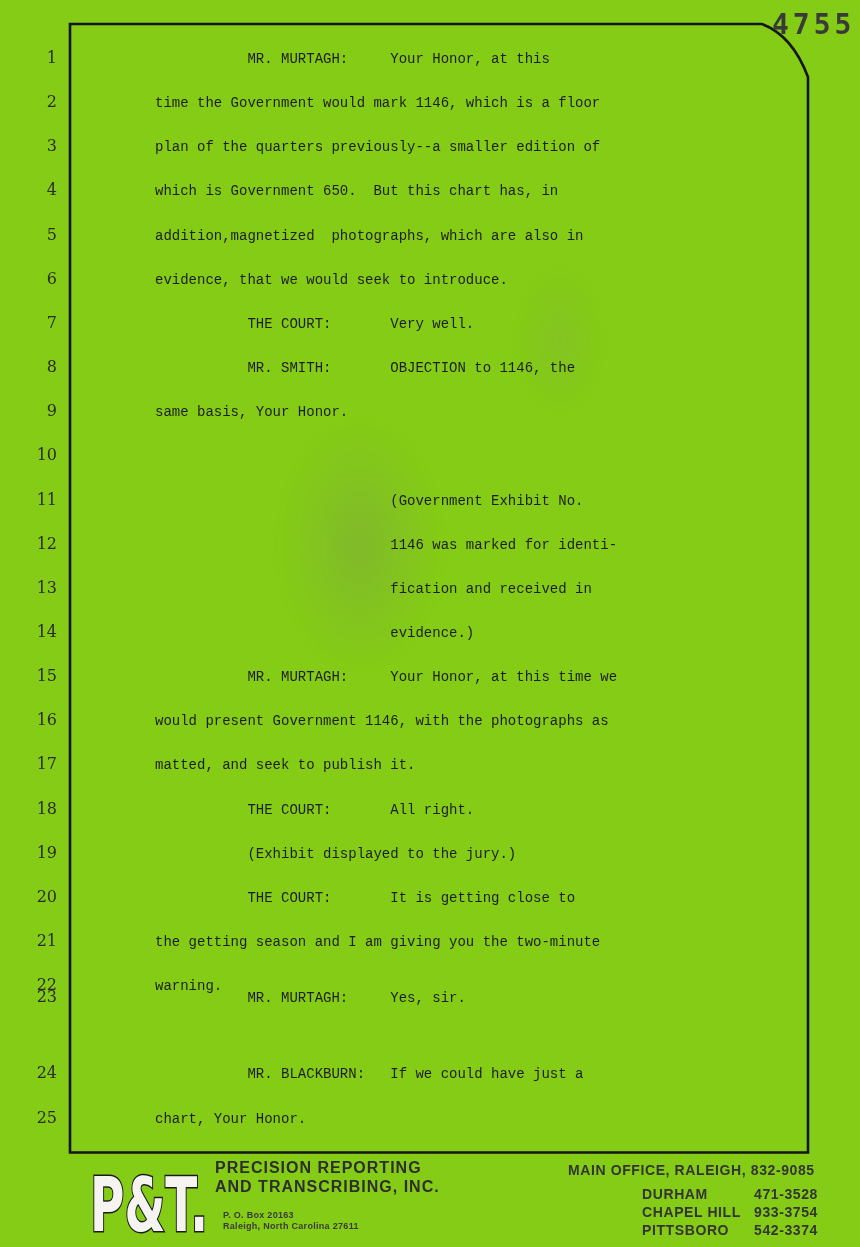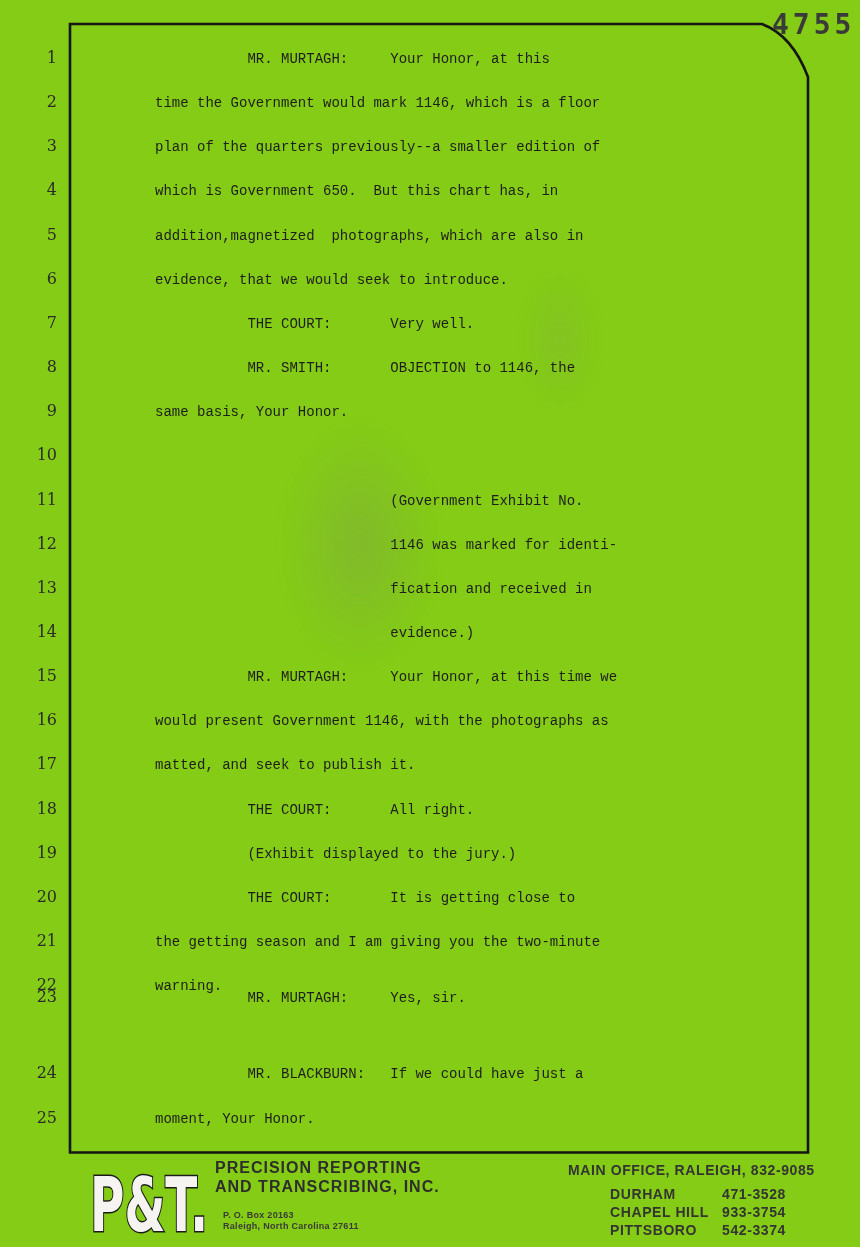--- a/index.html
+++ b/index.html
@@ -125,20 +125,21 @@
     left: 42px; top: 23px;
     width: 240px;
   }
   .office-row {
     display: flex;
     line-height: 18px;
     font-size: 14px;
     font-weight: bold;
     letter-spacing: 0.6px;
     color: #343432;
+    justify-content: center;
   }
   .office-city { width: 112px; }
   .office-phone { }
 </style>
 </head>
 <body>
 
 <div id="page">
 
   <div class="smudge" id="smudge-1"></div>
@@ -241,21 +242,21 @@
       <div class="t-row" style="top: 985px; text-decoration: underline;">
         <span class="t-num">23</span>
         <span class="t-text">           MR. MURTAGH:     Yes, sir.</span>
       </div>
       <div class="t-row" style="top: 1061.45px;">
         <span class="t-num">24</span>
         <span class="t-text">           MR. BLACKBURN:   If we could have just a</span>
       </div>
       <div class="t-row" style="top: 1105.6px;">
         <span class="t-num">25</span>
-        <span class="t-text">moment, Your Honor.</span>
+        <span class="t-text">chart, Your Honor.</span>
       </div>
     </div>
 
   <div id="footer">
 
     <svg id="logo" width="122" height="84" viewBox="0 0 122 84" xmlns="http://www.w3.org/2000/svg">
       <text x="2" y="70" font-family="DejaVu Sans, sans-serif" font-size="74" font-weight="bold" fill="#f5f4f1" stroke="#1a1a18" stroke-width="3" paint-order="stroke" textLength="118" lengthAdjust="spacingAndGlyphs">P&amp;T.</text>
     </svg>
 
     <div id="company-block">

